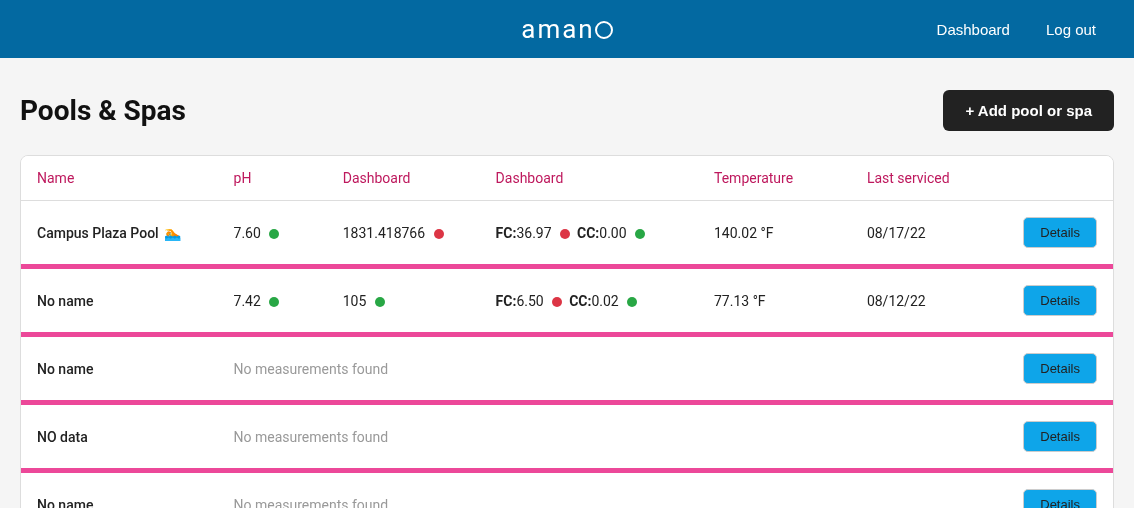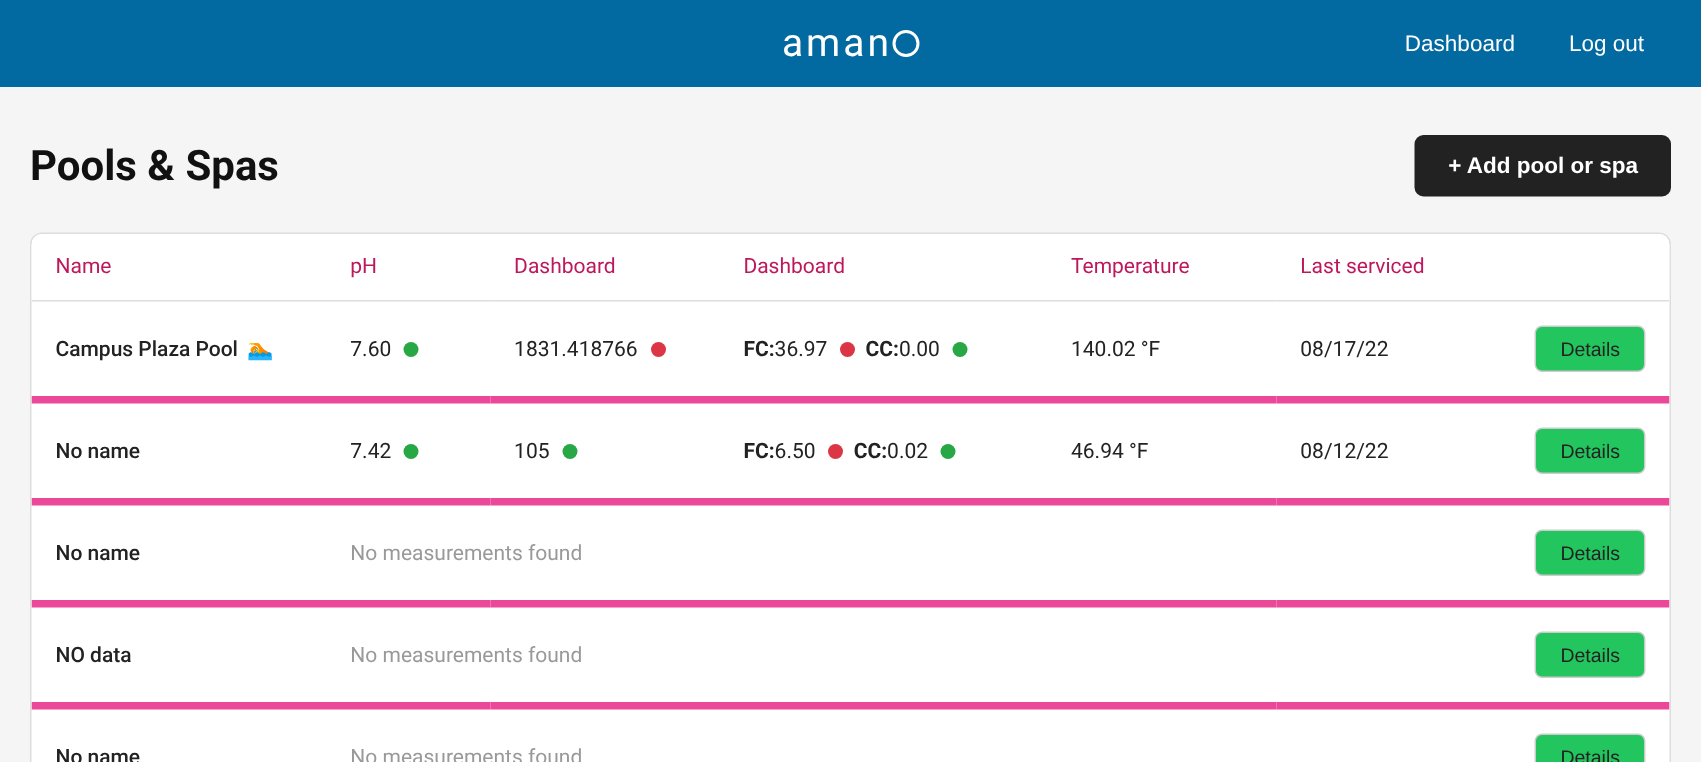--- a/index.html
+++ b/index.html
@@ -117,21 +117,21 @@
       margin-left: 5px;
       vertical-align: middle;
     }
     .dot-green { background: #28a745; }
     .dot-red { background: #dc3545; }
     .no-measurements {
       color: #999;
       font-size: 14px;
     }
     .details-btn {
-      background: #22c55e;
+      background: #0ea5e9;
       border: 1px solid #ccc;
       border-radius: 5px;
       padding: 7px 16px;
       font-size: 13px;
       cursor: pointer;
       color: #222;
     }
     .col-name { width: 18%; }
     .col-ph { width: 10%; }
     .col-alkalinity { width: 14%; }
@@ -185,21 +185,21 @@
             <td><span class="metric-label">FC:</span>36.97 <span class="dot dot-red"></span>&nbsp; <span class="metric-label">CC:</span>0.00 <span class="dot dot-green"></span></td>
             <td>140.02 °F</td>
             <td>08/17/22</td>
             <td style="text-align: right;"><button class="details-btn">Details</button></td>
           </tr>
           <tr>
             <td style="font-weight: 500;">No name</td>
             <td>7.42 <span class="dot dot-green"></span></td>
             <td>105 <span class="dot dot-green"></span></td>
             <td><span class="metric-label">FC:</span>6.50 <span class="dot dot-red"></span>&nbsp; <span class="metric-label">CC:</span>0.02 <span class="dot dot-green"></span></td>
-            <td>46.94 °F</td>
+            <td>77.13 °F</td>
             <td>08/12/22</td>
             <td style="text-align: right;"><button class="details-btn">Details</button></td>
           </tr>
           <tr>
             <td style="font-weight: 500;">No name</td>
             <td colspan="5"><span class="no-measurements">No measurements found</span></td>
             <td style="text-align: right;"><button class="details-btn">Details</button></td>
           </tr>
           <tr>
             <td style="font-weight: 500;">NO data</td>

